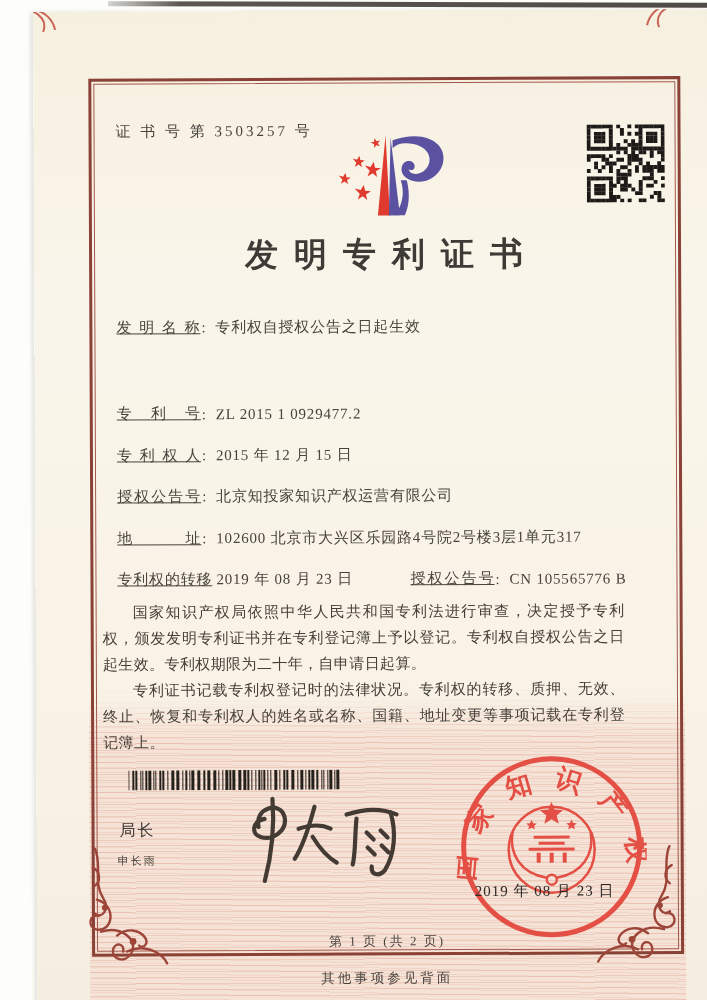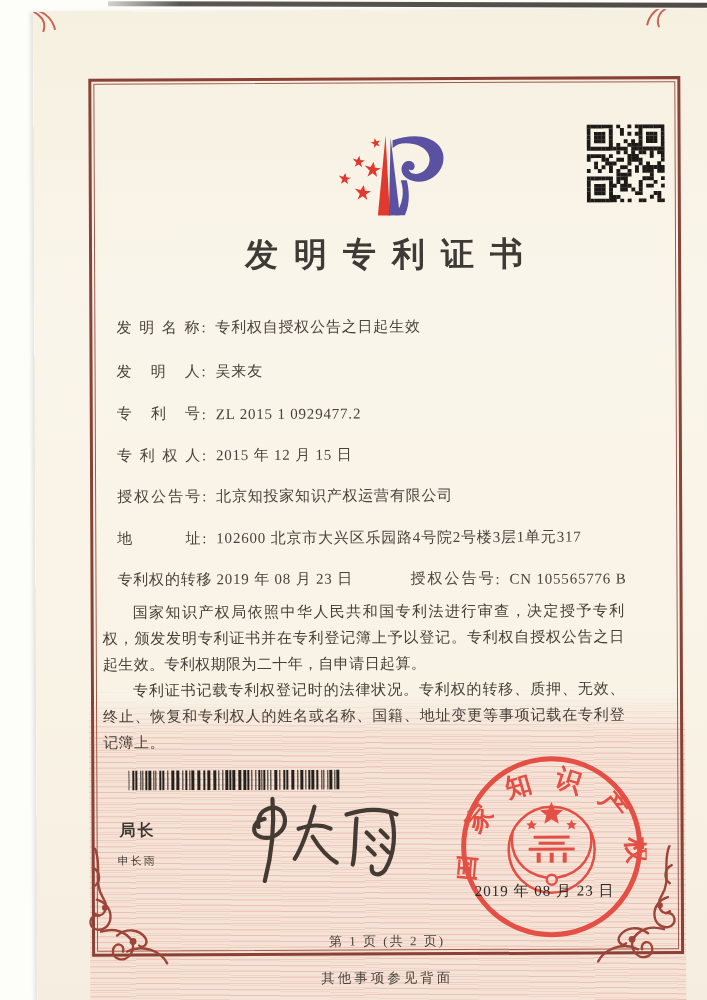--- a/index.html
+++ b/index.html
@@ -34,27 +34,27 @@
     border:3px solid #8a4136;pointer-events:none;
   }
   .border-frame::after{content:'';position:absolute;inset:2px;border:1px solid #a2574a;}
   .content{position:absolute;inset:0;z-index:3;}
   .cert-no{position:absolute;left:82px;top:111px;font-size:15px;letter-spacing:3px;color:#49433d;}
   .logo{position:absolute;left:297px;top:100px;}
   .qr{position:absolute;left:553px;top:115px;}
   .title{position:absolute;left:57px;width:586px;top:222px;text-align:center;
     font-size:33px;font-weight:600;letter-spacing:16px;color:#3e3a36;text-indent:16px;}
   .field-row{position:absolute;left:82px;font-size:15px;color:#49433d;letter-spacing:.8px;white-space:nowrap;}
-  .flabel{display:inline-block;width:84px;text-align:justify;text-align-last:justify;vertical-align:bottom;}
+  .flabel{display:inline-block;width:84px;text-align:justify;text-align-last:justify;vertical-align:bottom;text-decoration:underline;}
   .colon{display:inline-block;margin:0 9px 0 1px;}
   .grant2{position:absolute;left:293px;top:0;}
   .paras{position:absolute;left:67px;top:588px;width:522px;}
   .paras p{margin:0;text-indent:2em;text-align:justify;font-size:15px;line-height:26px;color:#453f38;letter-spacing:.4px;}
   .barcode{position:absolute;left:92px;top:759px;width:212px;height:20px;}
-  .signer-title{position:absolute;left:83px;top:809px;font-size:16px;color:#3e3933;letter-spacing:2px;font-weight:bold;}
+  .signer-title{position:absolute;left:83px;top:809px;font-size:16px;color:#3e3933;letter-spacing:2px;}
   .signer-name{position:absolute;left:81px;top:842px;font-size:11px;color:#3e3933;letter-spacing:2px;}
   .signature{position:absolute;left:192px;top:774px;}
   .seal{position:absolute;left:420px;top:740px;mix-blend-mode:multiply;opacity:.93;}
   .seal-text{font-size:26px;font-weight:600;letter-spacing:20px;fill:#e2453a;}
   .seal-date{position:absolute;left:438px;top:872px;width:170px;font-size:15px;color:#2d2a27;letter-spacing:1px;z-index:4;white-space:nowrap;}
   .page-info{position:absolute;left:57px;width:586px;top:922px;text-align:center;font-size:13px;color:#4a443e;letter-spacing:2px;}
   .back-note{position:absolute;left:57px;width:586px;top:959px;text-align:center;font-size:13.5px;color:#4a443e;letter-spacing:3px;}
   .flourish{position:absolute;z-index:2;}
   .flourish.br{transform:scaleX(-1);}
   .corner-bit{position:absolute;z-index:2;opacity:.85;}
@@ -96,20 +96,21 @@
 
   <svg class="corner-bit" style="left:-6px;top:-4px;" width="30" height="26" viewBox="0 0 30 26">
     <path d="M2,2 C14,6 20,14 16,24 M8,2 C18,4 26,12 28,22" fill="none" stroke="#c14a3c" stroke-width="2"></path>
   </svg>
   <svg class="corner-bit" style="left:612px;top:-6px;" width="30" height="26" viewBox="0 0 30 26">
     <path d="M28,2 C16,6 10,14 14,24 M22,2 C12,4 4,12 2,22" fill="none" stroke="#c14a3c" stroke-width="2"></path>
   </svg>
 
   <div class="content">
 
+    <div class="cert-no">证 书 号 第 3503257 号</div>
 
     <svg class="logo" width="150" height="112" viewBox="0 0 150 112">
       <g fill="#e0392e">
         <polygon points="40,30 43.6,30.9 45.5,27.8 46.3,31.3 49.9,31.7 46.8,33.6 47.6,37.1 44.8,34.8 41.7,36.7 43,33.3" transform="rotate(-20 45 32)"></polygon>
         <polygon points="22,48 26.4,49.1 28.7,45.3 29.7,49.6 34.1,50.1 30.3,52.4 31.3,56.7 27.9,53.9 24.1,56.2 25.7,52.1"></polygon>
         <polygon points="34,55 39.9,56.5 43,51.4 44.3,57.2 50.2,57.8 45.1,60.9 46.4,66.6 41.9,62.8 36.8,65.9 39,60.4"></polygon>
         <polygon points="8,65 12.4,66.1 14.7,62.3 15.7,66.6 20.1,67.1 16.3,69.4 17.3,73.7 13.9,70.9 10.1,73.2 11.7,69.1"></polygon>
         <polygon points="24,78 29.9,79.5 33,74.4 34.3,80.2 40.2,80.8 35.1,83.9 36.4,89.6 31.9,85.8 26.8,88.9 29,83.4"></polygon>
         <polygon points="55,25 47,105 59,105"></polygon>
       </g>
@@ -345,23 +346,20 @@
           <rect x="70.57142857142857" y="74.28571428571429" width="3.9142857142857146" height="3.9142857142857146"></rect>
           <rect x="74.28571428571429" y="74.28571428571429" width="3.9142857142857146" height="3.9142857142857146"></rect>
         </g>
     </svg>
 
     <div class="title">发明专利证书</div>
 
     <div class="field-row" style="top:307px">
       <span class="flabel">发明名称</span><span class="colon">:</span><span class="fvalue">专利权自授权公告之日起生效</span>
     </div>
-    <div class="field-row" style="top:351px">
-      <span class="flabel">发明人</span><span class="colon">:</span><span class="fvalue">吴来友</span>
-    </div>
     <div class="field-row" style="top:393px">
       <span class="flabel">专利号</span><span class="colon">:</span><span class="fvalue">ZL 2015 1 0929477.2</span>
     </div>
     <div class="field-row" style="top:435px">
       <span class="flabel">专利权人</span><span class="colon">:</span><span class="fvalue">2015 年 12 月 15 日</span>
     </div>
     <div class="field-row" style="top:476px">
       <span class="flabel">授权公告号</span><span class="colon">:</span><span class="fvalue">北京知投家知识产权运营有限公司</span>
     </div>
     <div class="field-row" style="top:518px">

